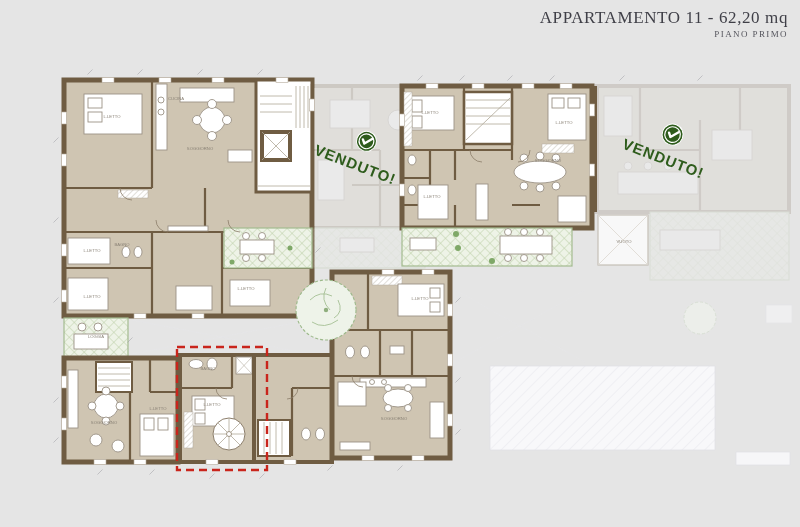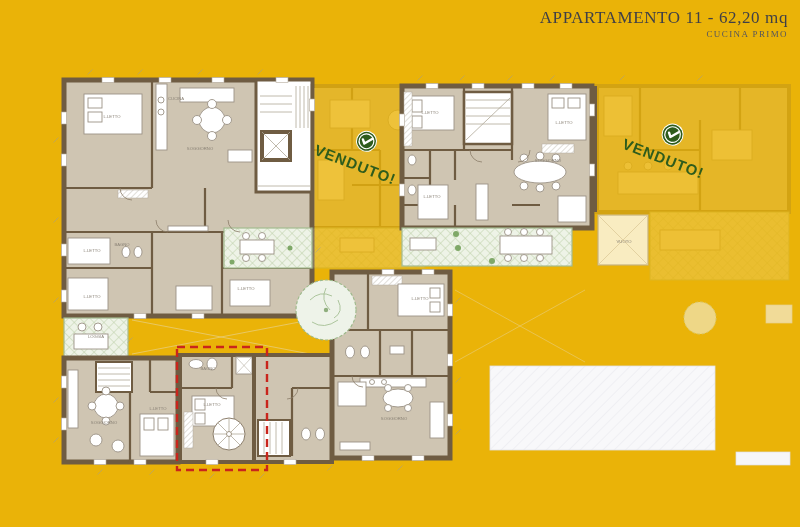--- a/index.html
+++ b/index.html
@@ -1,41 +1,41 @@
 <!DOCTYPE html>
 <html style="--wall: #6f5c42; --floor: #cfc5b2; --terr-line: #a3bb90; --stamp: #2e5c1c; --hl: #c9251c; --title: #3f3f47;"><head>
 <meta charset="utf-8">
 <style>
   :root{
     --wall:#6f5c42; --floor:#cfc5b2; --terr-line:#a3bb90; --terr-bg:#eef3e7;
     --stamp:#2e5c1c; --hl:#c9251c; --title:#3f3f47; --furn:#9b9286; --label:#8a8276;
   }
   html,body{margin:0;padding:0;background:#ffffff;}
-  .canvas{position:relative;width:800px;height:527px;background:#eab308;overflow:hidden;
+  .canvas{position:relative;width:800px;height:527px;background:#e5e5e5;overflow:hidden;
           font-family:"Liberation Sans",sans-serif;}
   .hdr{position:absolute;top:8px;right:12px;text-align:right;z-index:5;}
   .hdr .title{font-family:"Liberation Serif",serif;font-size:17px;letter-spacing:.6px;color:var(--title);}
   .hdr .subtitle{font-family:"Liberation Serif",serif;font-size:9px;letter-spacing:1.4px;color:#55555d;margin-top:1px;}
   svg{position:absolute;left:0;top:0;}
   .wallline{stroke:var(--wall);stroke-width:2.2;fill:none;}
   .furn{fill:#ffffff;stroke:var(--furn);stroke-width:.9;}
   .stairline{stroke:#b0a898;stroke-width:.8;}
   .arc{stroke:#8b7d6a;stroke-width:.8;fill:none;}
   .stamp-text{font:bold 15px "Liberation Sans",sans-serif;letter-spacing:1px;fill:var(--stamp);}
   .room-label{font:4.2px "Liberation Sans",sans-serif;fill:var(--label);text-anchor:middle;}
   .faintline{stroke:#e6e6ea;stroke-width:.8;}
 </style>
 </head>
 <body>
 
 <div class="canvas">
 
   <div class="hdr">
     <div class="title">APPARTAMENTO  11 - 62,20 mq</div>
-    <div class="subtitle">CUCINA PRIMO</div>
+    <div class="subtitle">PIANO PRIMO</div>
   </div>
 
   <svg width="800" height="527" viewBox="0 0 800 527">
     <defs>
       <pattern id="hatchGreen" width="7" height="7" patternUnits="userSpaceOnUse" patternTransform="rotate(45)">
         <rect width="7" height="7" fill="#eef3e7"></rect>
         <line x1="0" y1="0" x2="0" y2="7" stroke="#bcd0a8" stroke-width="1"></line>
         <line x1="0" y1="0" x2="7" y2="0" stroke="#bcd0a8" stroke-width="1"></line>
       </pattern>
       <pattern id="hatchGray" width="4" height="4" patternUnits="userSpaceOnUse" patternTransform="rotate(45)">

